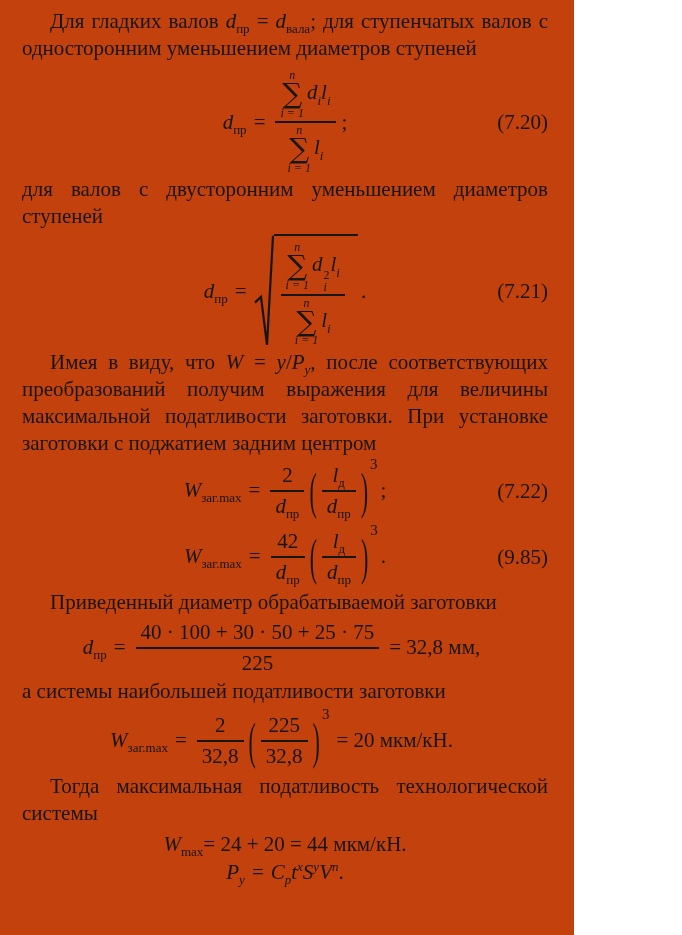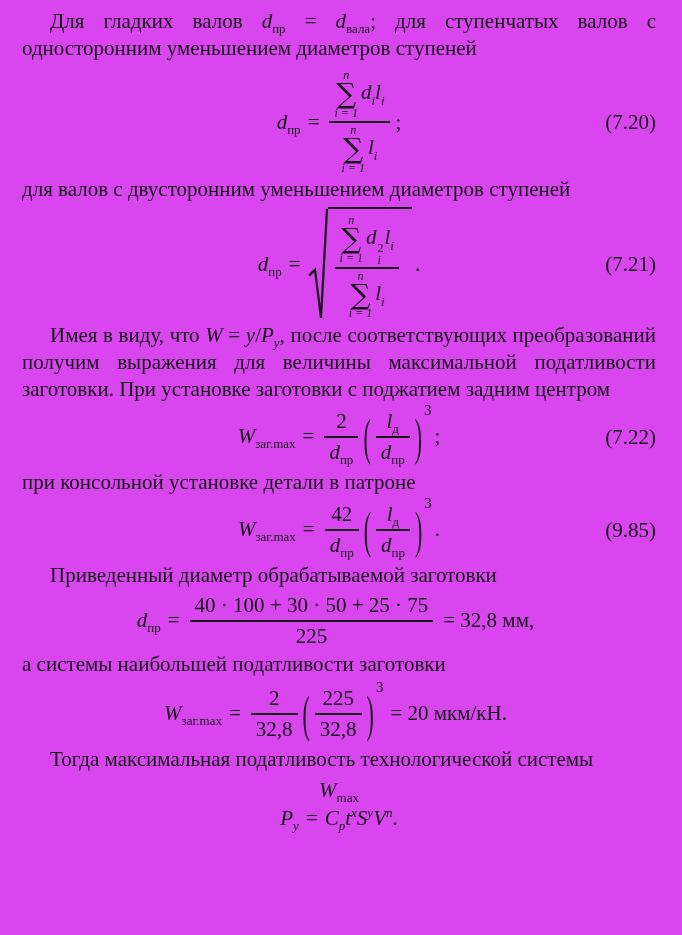--- a/index.html
+++ b/index.html
@@ -1,18 +1,18 @@
 <!DOCTYPE html>
 <html><head>
 <meta charset="utf-8">
 <style>
   html,body{margin:0;padding:0;background:#ffffff;}
   .page{
-    position:relative;width:682px;height:935px;overflow:hidden;
-    background:#d946ef;color:#161616;
+    position:relative;width:574px;height:935px;overflow:hidden;
+    background:#c2410c;color:#161616;
     font-family:"Liberation Serif","DejaVu Serif",serif;
     font-size:21px;line-height:27px;
     padding:8px 26px 0 22px;box-sizing:border-box;
   }
   p.para{margin:0;text-align:justify;}
   .ind{text-indent:28px;}
   i, .it{font-style:italic;}
   sub{font-size:13px;font-style:normal;line-height:1;}
   sub.is{font-style:italic;}
   sup.is{font-style:italic;font-size:13px;line-height:1;}
@@ -119,21 +119,20 @@
         <span class="num"><i>l</i><sub>д</sub></span>
         <span class="bar"></span>
         <span class="den"><i>d</i><sub>пр</sub></span>
       </span>
     <span class="bigp">)</span>
     <span class="pw">3</span>
     <span class="punct">;</span>
     <span class="eqno">(7.22)</span>
   </div>
 
-  <p class="para mt4">при консольной установке детали в патроне</p>
 
   <div class="eqrow mt2" style="min-height:64px;">
     <span class="nw"><i>W</i><sub>заг.max</sub></span>
     <span class="rel">=</span>
     <span class="frac">
         <span class="num">42</span>
         <span class="bar"></span>
         <span class="den"><i>d</i><sub>пр</sub></span>
       </span>
     <span class="bigp">(</span>
@@ -179,20 +178,21 @@
       </span>
     <span class="bigp">)</span>
     <span class="pw">3</span>
     <span class="rel">= 20 мкм/кН.</span>
   </div>
 
   <p class="para ind mt10">Тогда максимальная податливость технологической системы</p>
 
   <div class="eqrow mt4" style="min-height:28px;">
     <span class="nw"><i>W</i><sub>max</sub></span>
+    <span> = 24 + 20 = 44 мкм/кН.</span>
   </div>
 
 
   <div class="eqrow" style="min-height:27px;align-items:flex-end;">
     <span class="nw"><i>P</i><sub class="is">y</sub></span>
     <span class="rel">=</span>
     <span class="nw"><i>C</i><sub class="is">p</sub><i>t</i><sup class="is">x</sup><i>S</i><sup class="is">y</sup><i>V</i><sup class="is">n</sup><span>.</span></span>
   </div>
 
 </div>

